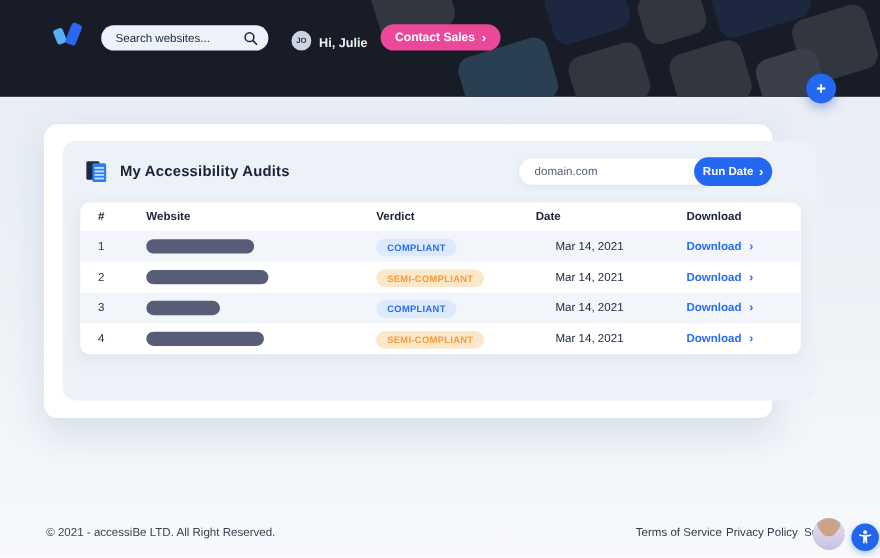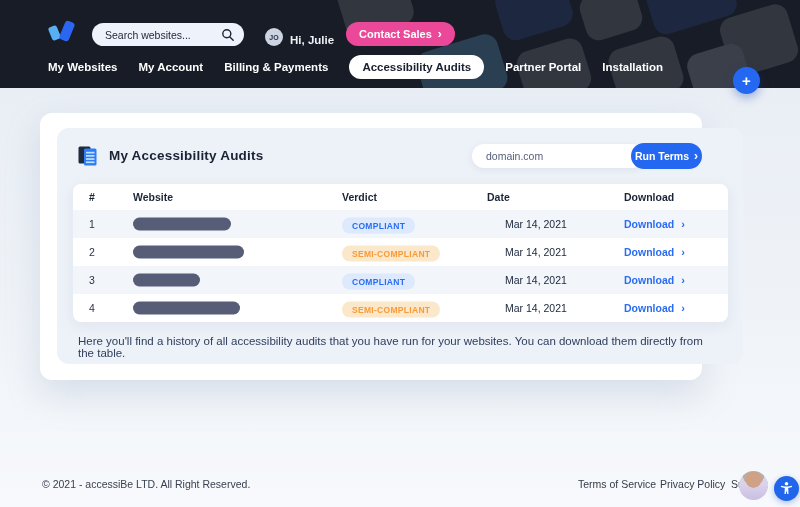--- a/index.html
+++ b/index.html
@@ -139,49 +139,41 @@
         </svg>
       </div>
       <span class="mini-avatar">JO</span>
       <span class="greeting">Hi, Julie</span>
       <button class="contact-btn">
         <span>Contact Sales</span>
         <span class="chev">›</span>
       </button>
     </div>
 
-    <nav class="hrow2">
-      <span class="nav-item">My Websites</span>
-      <span class="nav-item">My Account</span>
-      <span class="nav-item">Billing &amp; Payments</span>
-      <span class="nav-item active">Accessibility Audits</span>
-      <span class="nav-item">Partner Portal</span>
-      <span class="nav-item">Installation</span>
-    </nav>
   </header>
 
   <button class="fab">+</button>
 
   <section class="card-outer">
     <div class="card-inner">
 
       <svg class="doc-icon" viewBox="0 0 22 22">
         <rect x="1.5" y="1.5" width="12" height="17" rx="1.5" fill="#1e2a3e"></rect>
         <rect x="7" y="3.5" width="12.5" height="17" rx="1.5" fill="#2f7df6"></rect>
         <rect x="9" y="6.8" width="8.5" height="1.7" fill="#bfe0ff"></rect>
         <rect x="9" y="10" width="8.5" height="1.7" fill="#bfe0ff"></rect>
         <rect x="9" y="13.2" width="8.5" height="1.7" fill="#bfe0ff"></rect>
         <rect x="9" y="16.4" width="8.5" height="1.7" fill="#bfe0ff"></rect>
       </svg>
       <h1 class="card-title">My Accessibility Audits</h1>
 
       <div class="audit-ctl">
         <input class="domain-input" placeholder="domain.com" style="">
         <button class="run-btn">
-          <span>Run Terms</span>
+          <span>Run Date</span>
           <span class="chev">›</span>
         </button>
       </div>
 
       <div class="table">
         <div class="trow head">
           <span class="cell th" style="left:16px">#</span>
           <span class="cell th" style="left:60px">Website</span>
           <span class="cell th" style="left:269px">Verdict</span>
           <span class="cell th" style="left:414px">Date</span>
@@ -234,21 +226,20 @@
             </span>
           <span class="cell c-verd"><span class="badge semi">SEMI-COMPLIANT</span></span>
           <span class="cell c-date">Mar 14, 2021</span>
           <span class="cell c-dl">
             <span>Download</span>
             <span class="chev">›</span>
           </span>
         </div>
       </div>
 
-      <p class="desc">Here you'll find a history of all accessibility audits that you have run for your websites. You can download them directly from the table.</p>
     </div>
   </section>
 
   <span class="copyright">© 2021 - accessiBe LTD. All Right Reserved.</span>
   <span class="f-link f-terms">Terms of Service</span>
   <span class="f-link f-privacy">Privacy Policy</span>
   <span class="f-link f-support">Support</span>
   <span class="footer-avatar"></span>
   <button class="a11y-btn">
     <svg width="17" height="17" viewBox="0 0 24 24">

